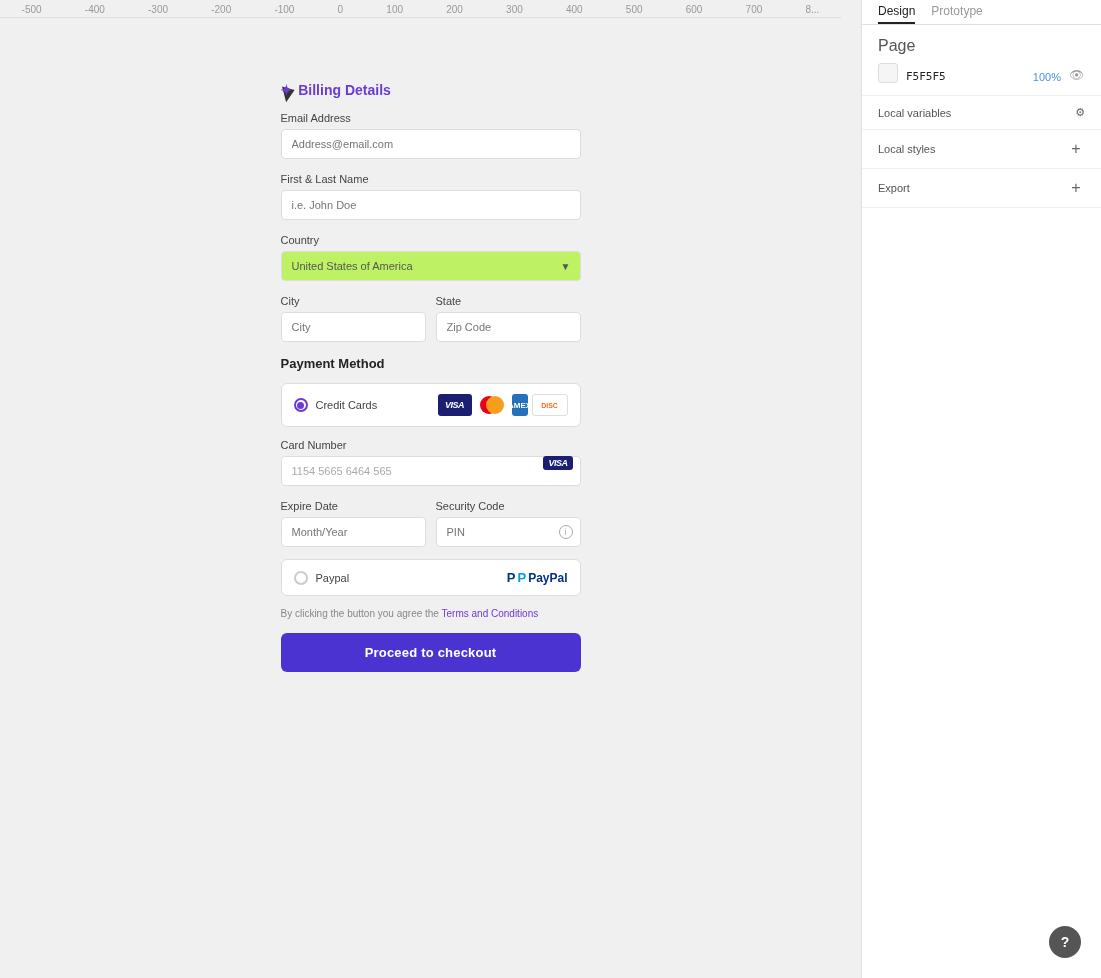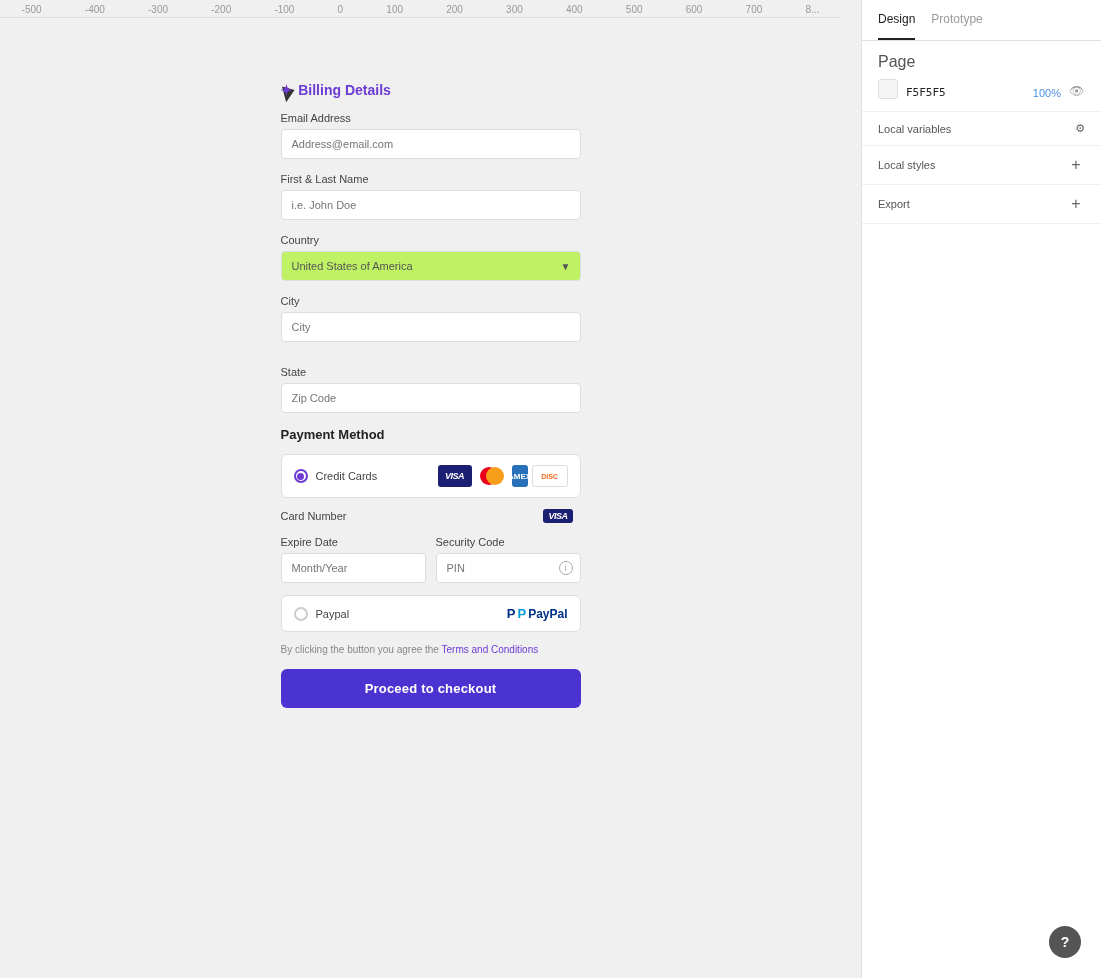--- a/index.html
+++ b/index.html
@@ -127,21 +127,20 @@
       top: 50%;
       transform: translateY(-50%);
       pointer-events: none;
       font-size: 10px;
       color: #555;
     }
 
     .form-row {
       display: flex;
       gap: 10px;
-      flex-direction: column;
     }
 
     .form-row .form-group {
       flex: 1;
     }
 
     .section-title {
       font-size: 13px;
       font-weight: 700;
       color: #222;
@@ -387,21 +386,21 @@
     }
 
     
     .panel-tabs {
       display: flex;
       border-bottom: 1px solid #e0e0e0;
       padding: 0 16px;
     }
 
     .panel-tab {
-      padding: 12px 0;
+      padding: 4px 0;
       margin-right: 16px;
       font-size: 12px;
       cursor: pointer;
       border-bottom: 2px solid transparent;
       color: #999;
     }
 
     .panel-tab.active {
       color: #222;
       border-bottom-color: #222;
@@ -601,20 +600,21 @@
 
           <div class="card-logo card-amex">AMEX</div>
 
           <div class="card-logo card-discover">DISC</div>
         </div>
       </div>
 
       
       <div class="form-group card-number-field">
         <label class="form-label">Card Number</label>
+        <input class="form-input" type="text" value="1154 5665 6464 565" style="">
         <span class="visa-badge">VISA</span>
       </div>
 
       
       <div class="expire-security-row">
         <div class="expire-group">
           <label class="form-label">Expire Date</label>
           <input class="form-input" type="text" placeholder="Month/Year" style="">
         </div>
         <div class="security-group">

